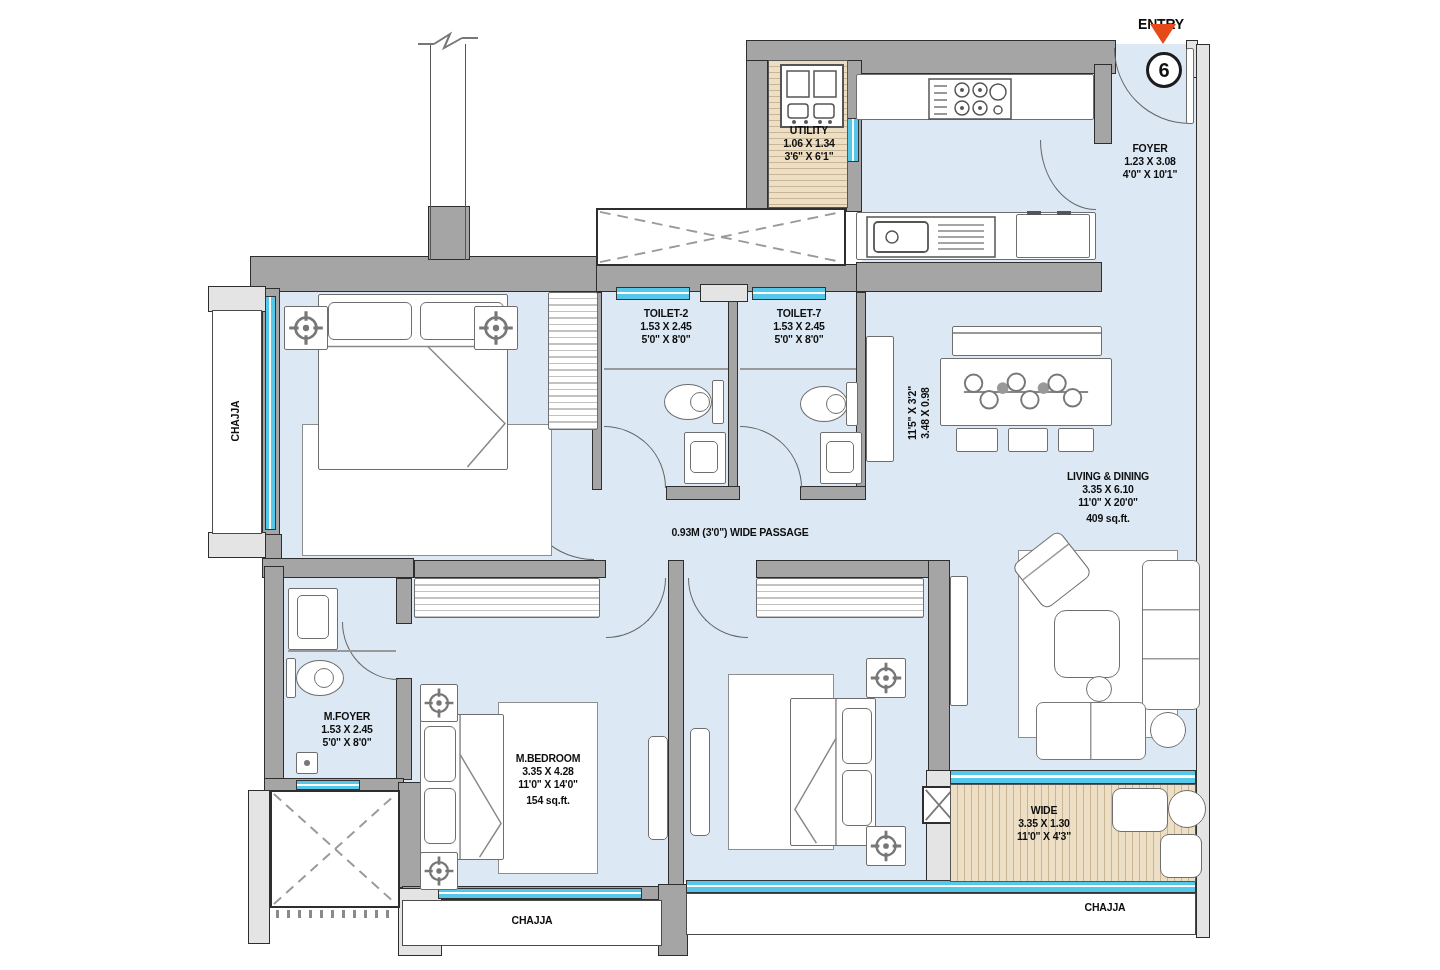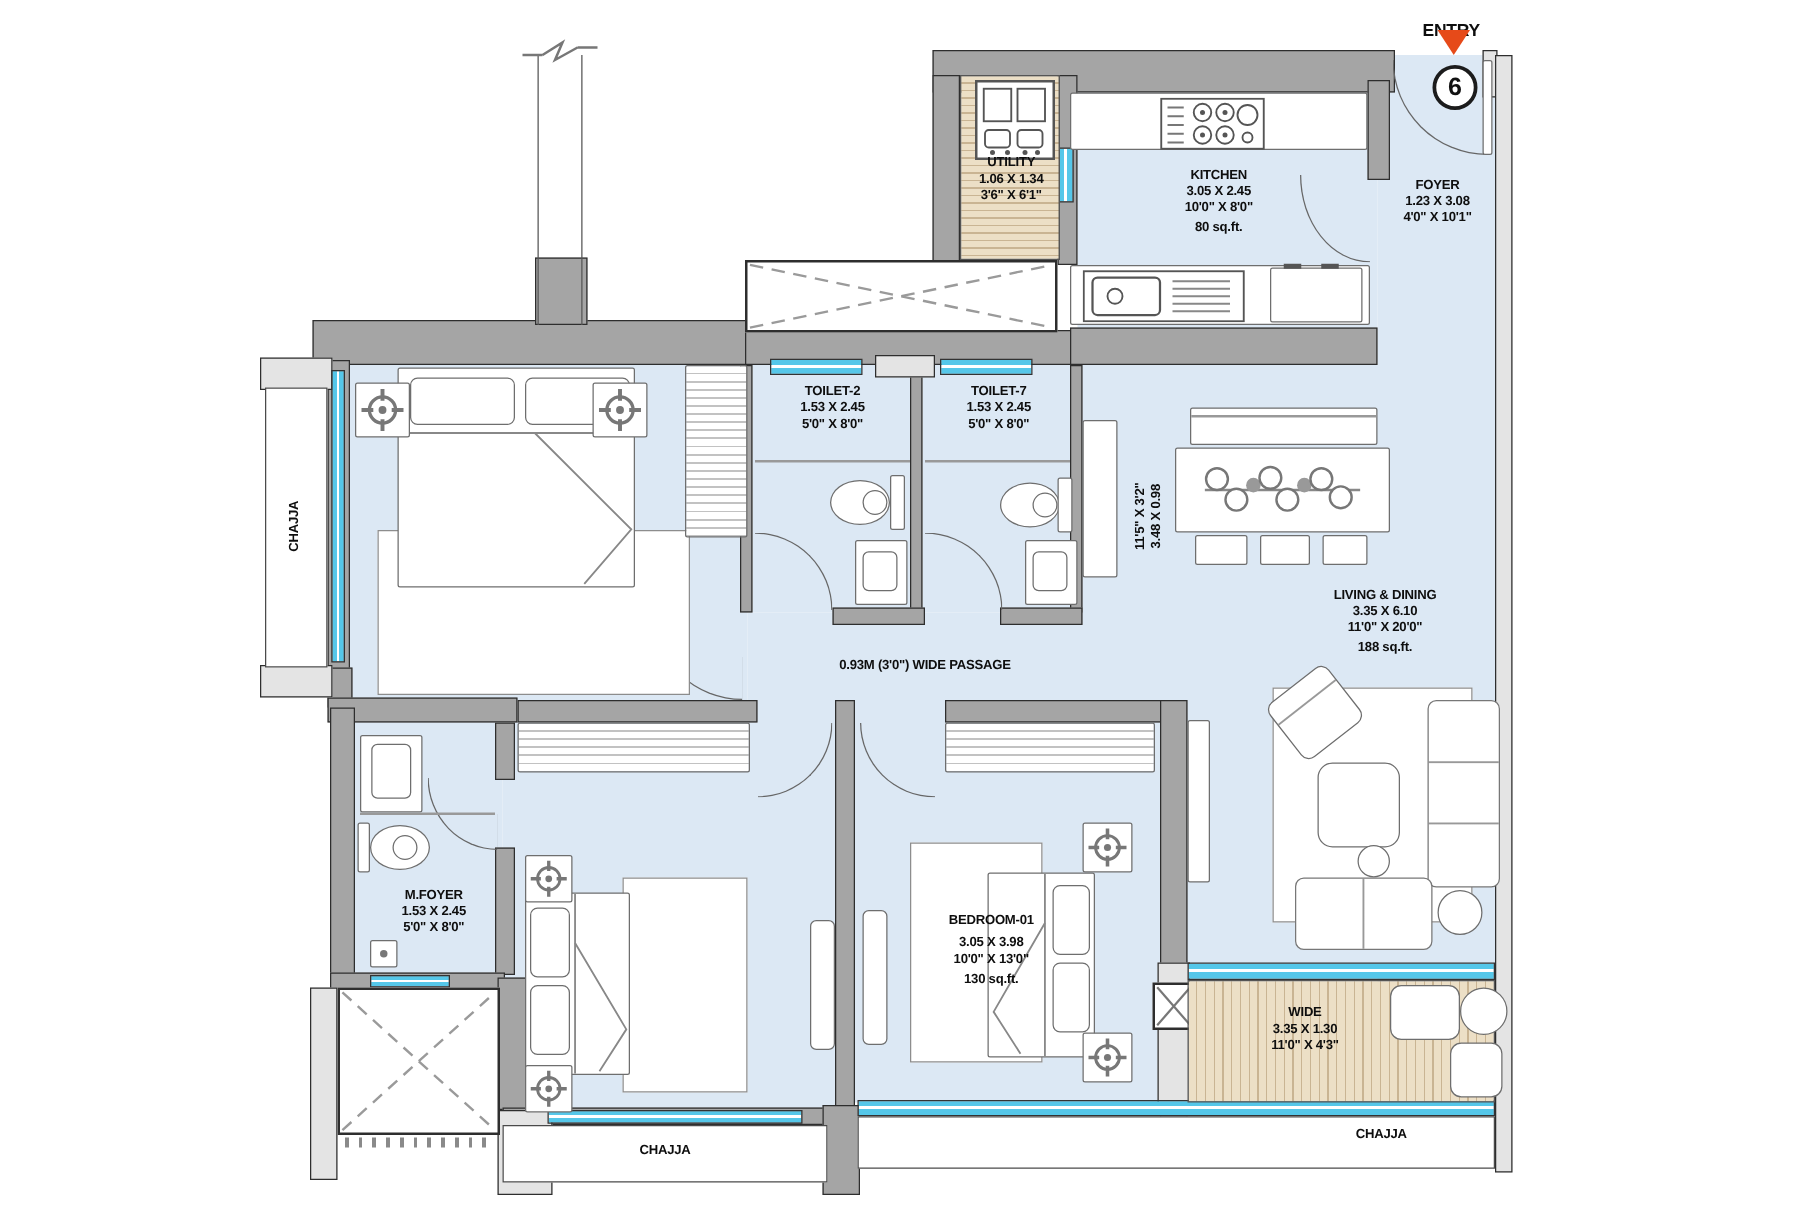--- a/index.html
+++ b/index.html
@@ -349,57 +349,51 @@
       <path d="M20 4v9 M20 27v9 M4 20h9 M27 20h9" stroke="#777" stroke-width="3"></path>
       <circle cx="20" cy="20" r="3" fill="#777"></circle>
     </svg>
   </div>
 
   <div class="lbl" style="left:1108px;top:142px;width:84px;">
     <div>FOYER</div>
     <div>1.23 X 3.08</div>
     <div>4'0" X 10'1"</div>
   </div>
-  <div class="lbl" style="left:890px;top:134px;width:170px;">
-    <div>KITCHEN</div>
-    <div>3.05 X 2.45</div>
-    <div>10'0" X 8'0"</div>
-    <div class="area">80 sq.ft.</div>
-  </div>
   <div class="lbl" style="left:768px;top:124px;width:82px;">
     <div>UTILITY</div>
     <div>1.06 X 1.34</div>
     <div>3'6" X 6'1"</div>
   </div>
   <div class="lbl" style="left:608px;top:307px;width:116px;">
     <div>TOILET-2</div>
     <div>1.53 X 2.45</div>
     <div>5'0" X 8'0"</div>
   </div>
   <div class="lbl" style="left:744px;top:307px;width:110px;">
     <div>TOILET-7</div>
     <div>1.53 X 2.45</div>
     <div>5'0" X 8'0"</div>
   </div>
   <div class="lbl" style="left:1048px;top:470px;width:120px;">
     <div>LIVING &amp; DINING</div>
     <div>3.35 X 6.10</div>
     <div>11'0" X 20'0"</div>
-    <div class="area">188 sq.ft.</div>
+    <div class="area">409 sq.ft.</div>
   </div>
   <div class="lbl" style="left:288px;top:710px;width:118px;">
     <div>M.FOYER</div>
     <div>1.53 X 2.45</div>
     <div>5'0" X 8'0"</div>
   </div>
-  <div class="lbl" style="left:733px;top:730px;width:120px;">
-    <div class="gap">BEDROOM-01</div>
-    <div>3.05 X 3.98</div>
-    <div>10'0" X 13'0"</div>
-    <div class="area">130 sq.ft.</div>
+  <div class="lbl" style="left:488px;top:752px;width:120px;">
+    <div>M.BEDROOM</div>
+    <div>3.35 X 4.28</div>
+    <div>11'0" X 14'0"</div>
+    <div class="area">154 sq.ft.</div>
   </div>
   <div class="lbl" style="left:986px;top:804px;width:116px;">
     <div>WIDE</div>
     <div>3.35 X 1.30</div>
     <div>11'0" X 4'3"</div>
   </div>
   <div class="lbl" style="left:640px;top:526px;width:200px;">
     <span>0.93M (3'0") WIDE PASSAGE</span>
   </div>
 

